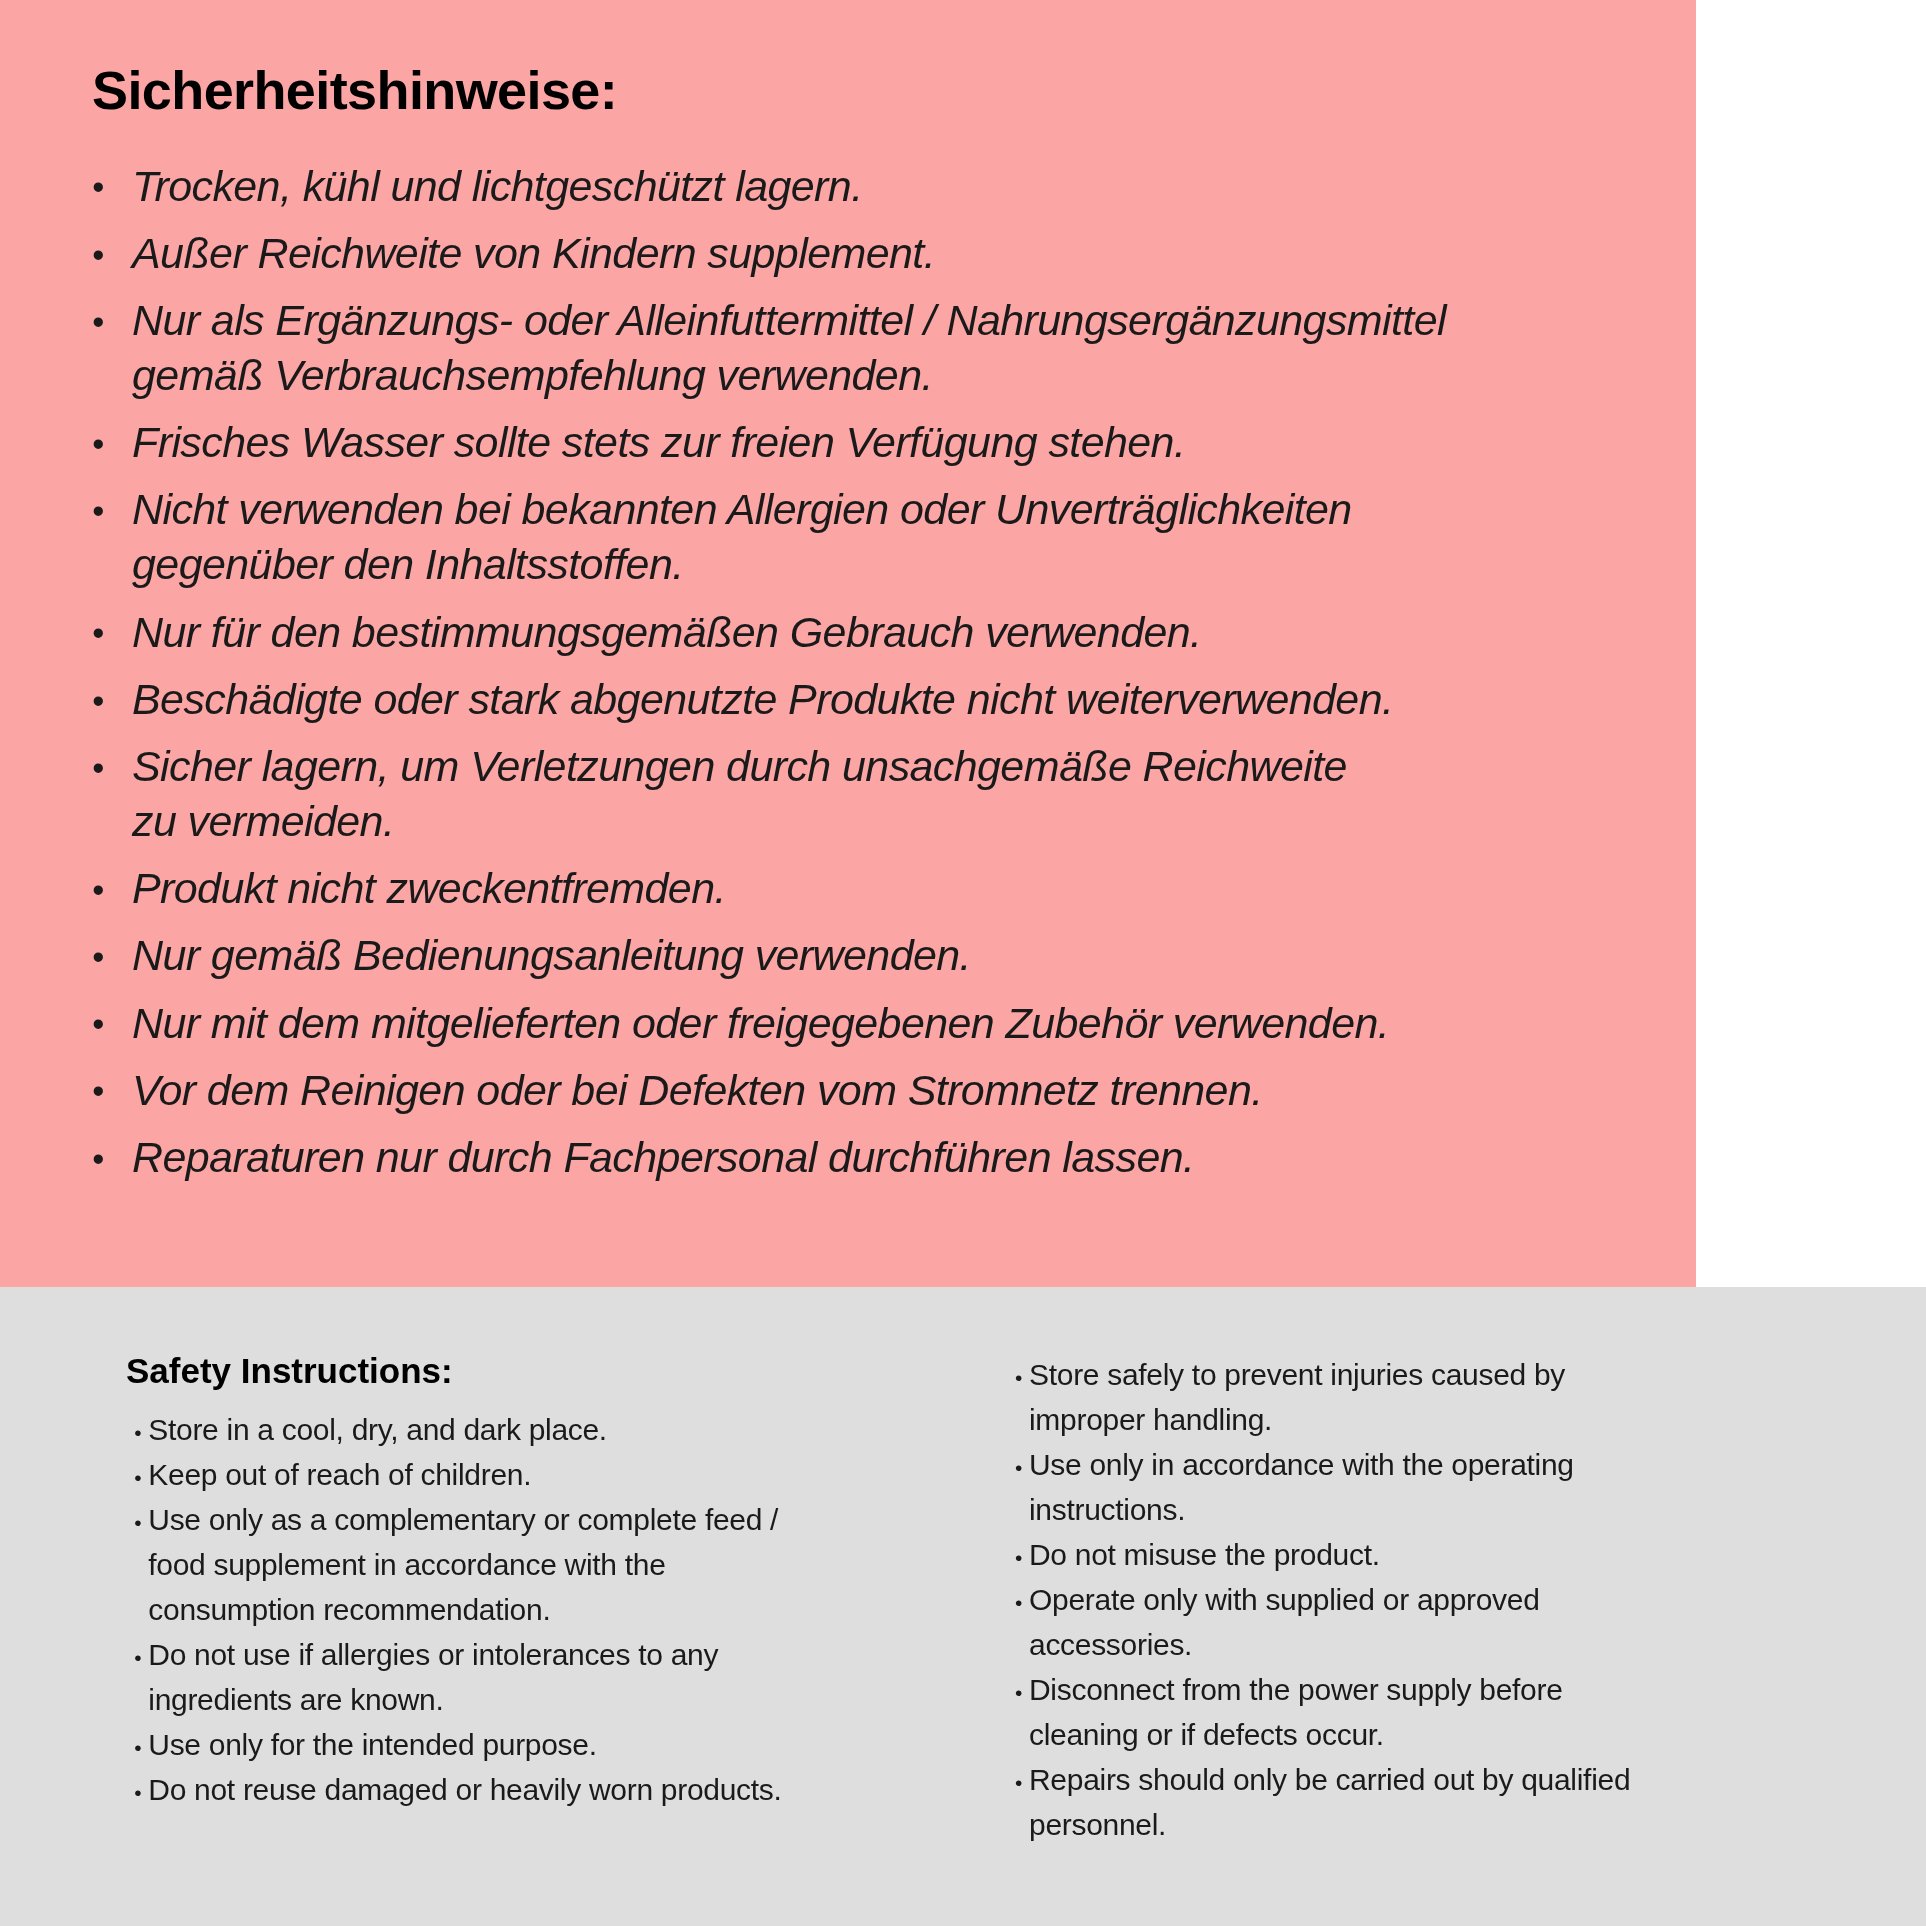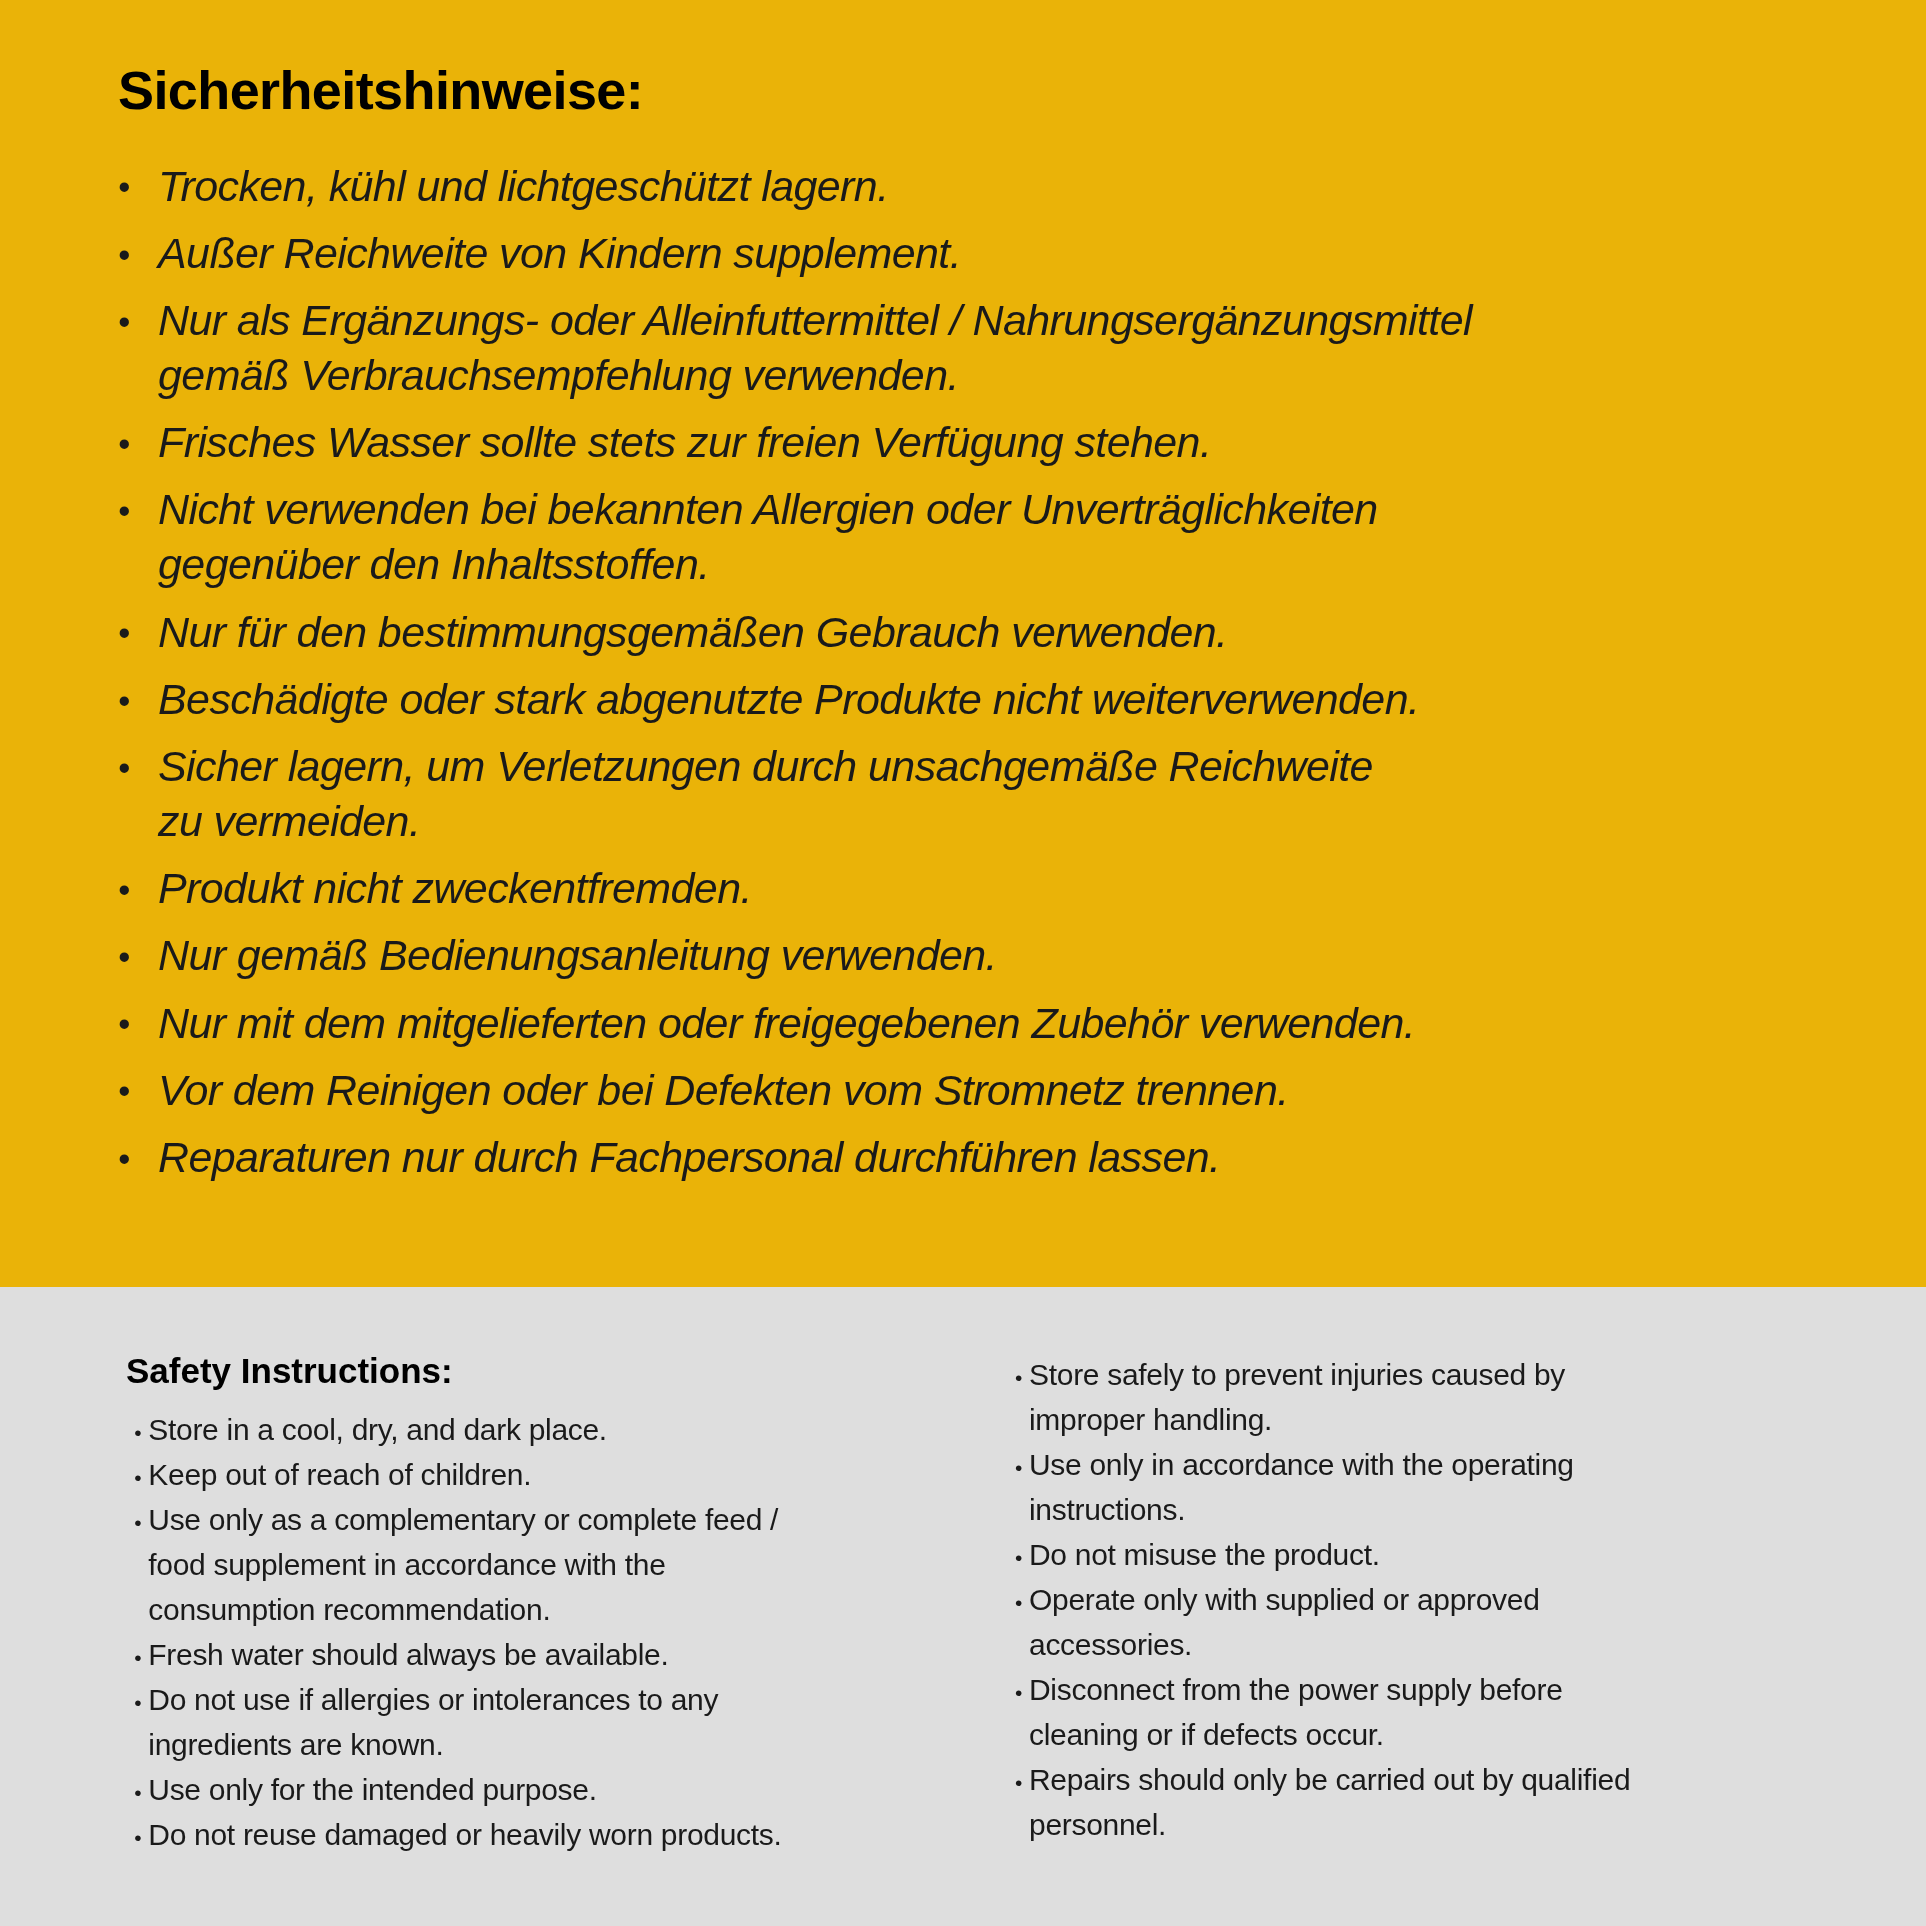--- a/index.html
+++ b/index.html
@@ -7,24 +7,24 @@
     padding: 0;
     width: 1926px;
     height: 1926px;
     background: #ffffff;
     font-family: "Liberation Sans", sans-serif;
     color: #1a1a1a;
   }
   * { box-sizing: border-box; }
 
   .top-section {
-    width: 1926px;
+    width: 1696px;
     height: 1287px;
-    background: #eab308;
-    padding: 62px 128px 0 118px;
+    background: #fca5a5;
+    padding: 62px 128px 0 92px;
     overflow: hidden;
   }
   .de-title {
     font-size: 54px;
     font-weight: bold;
     color: #000000;
     margin: 0 0 40px 0;
     letter-spacing: -0.6px;
     line-height: 1.05;
   }
@@ -120,21 +120,20 @@
 
 <div class="bottom-section">
   <div class="col-left">
     <h2 class="en-title">Safety Instructions:</h2>
     <ul class="bullet-list en-list left-list">
       <li><span class="line-block">Store in a cool, dry, and dark place.</span></li>
       <li><span class="line-block">Keep out of reach of children.</span></li>
       <li><span class="line-block">Use only as a complementary or complete feed /
 food supplement in accordance with the
 consumption recommendation.</span></li>
-      <li><span class="line-block">Fresh water should always be available.</span></li>
       <li><span class="line-block">Do not use if allergies or intolerances to any
 ingredients are known.</span></li>
       <li><span class="line-block">Use only for the intended purpose.</span></li>
       <li><span class="line-block">Do not reuse damaged or heavily worn products.</span></li>
     </ul>
   </div>
   <div class="col-right">
     <ul class="bullet-list en-list right-list">
       <li><span class="line-block">Store safely to prevent injuries caused by
 improper handling.</span></li>

